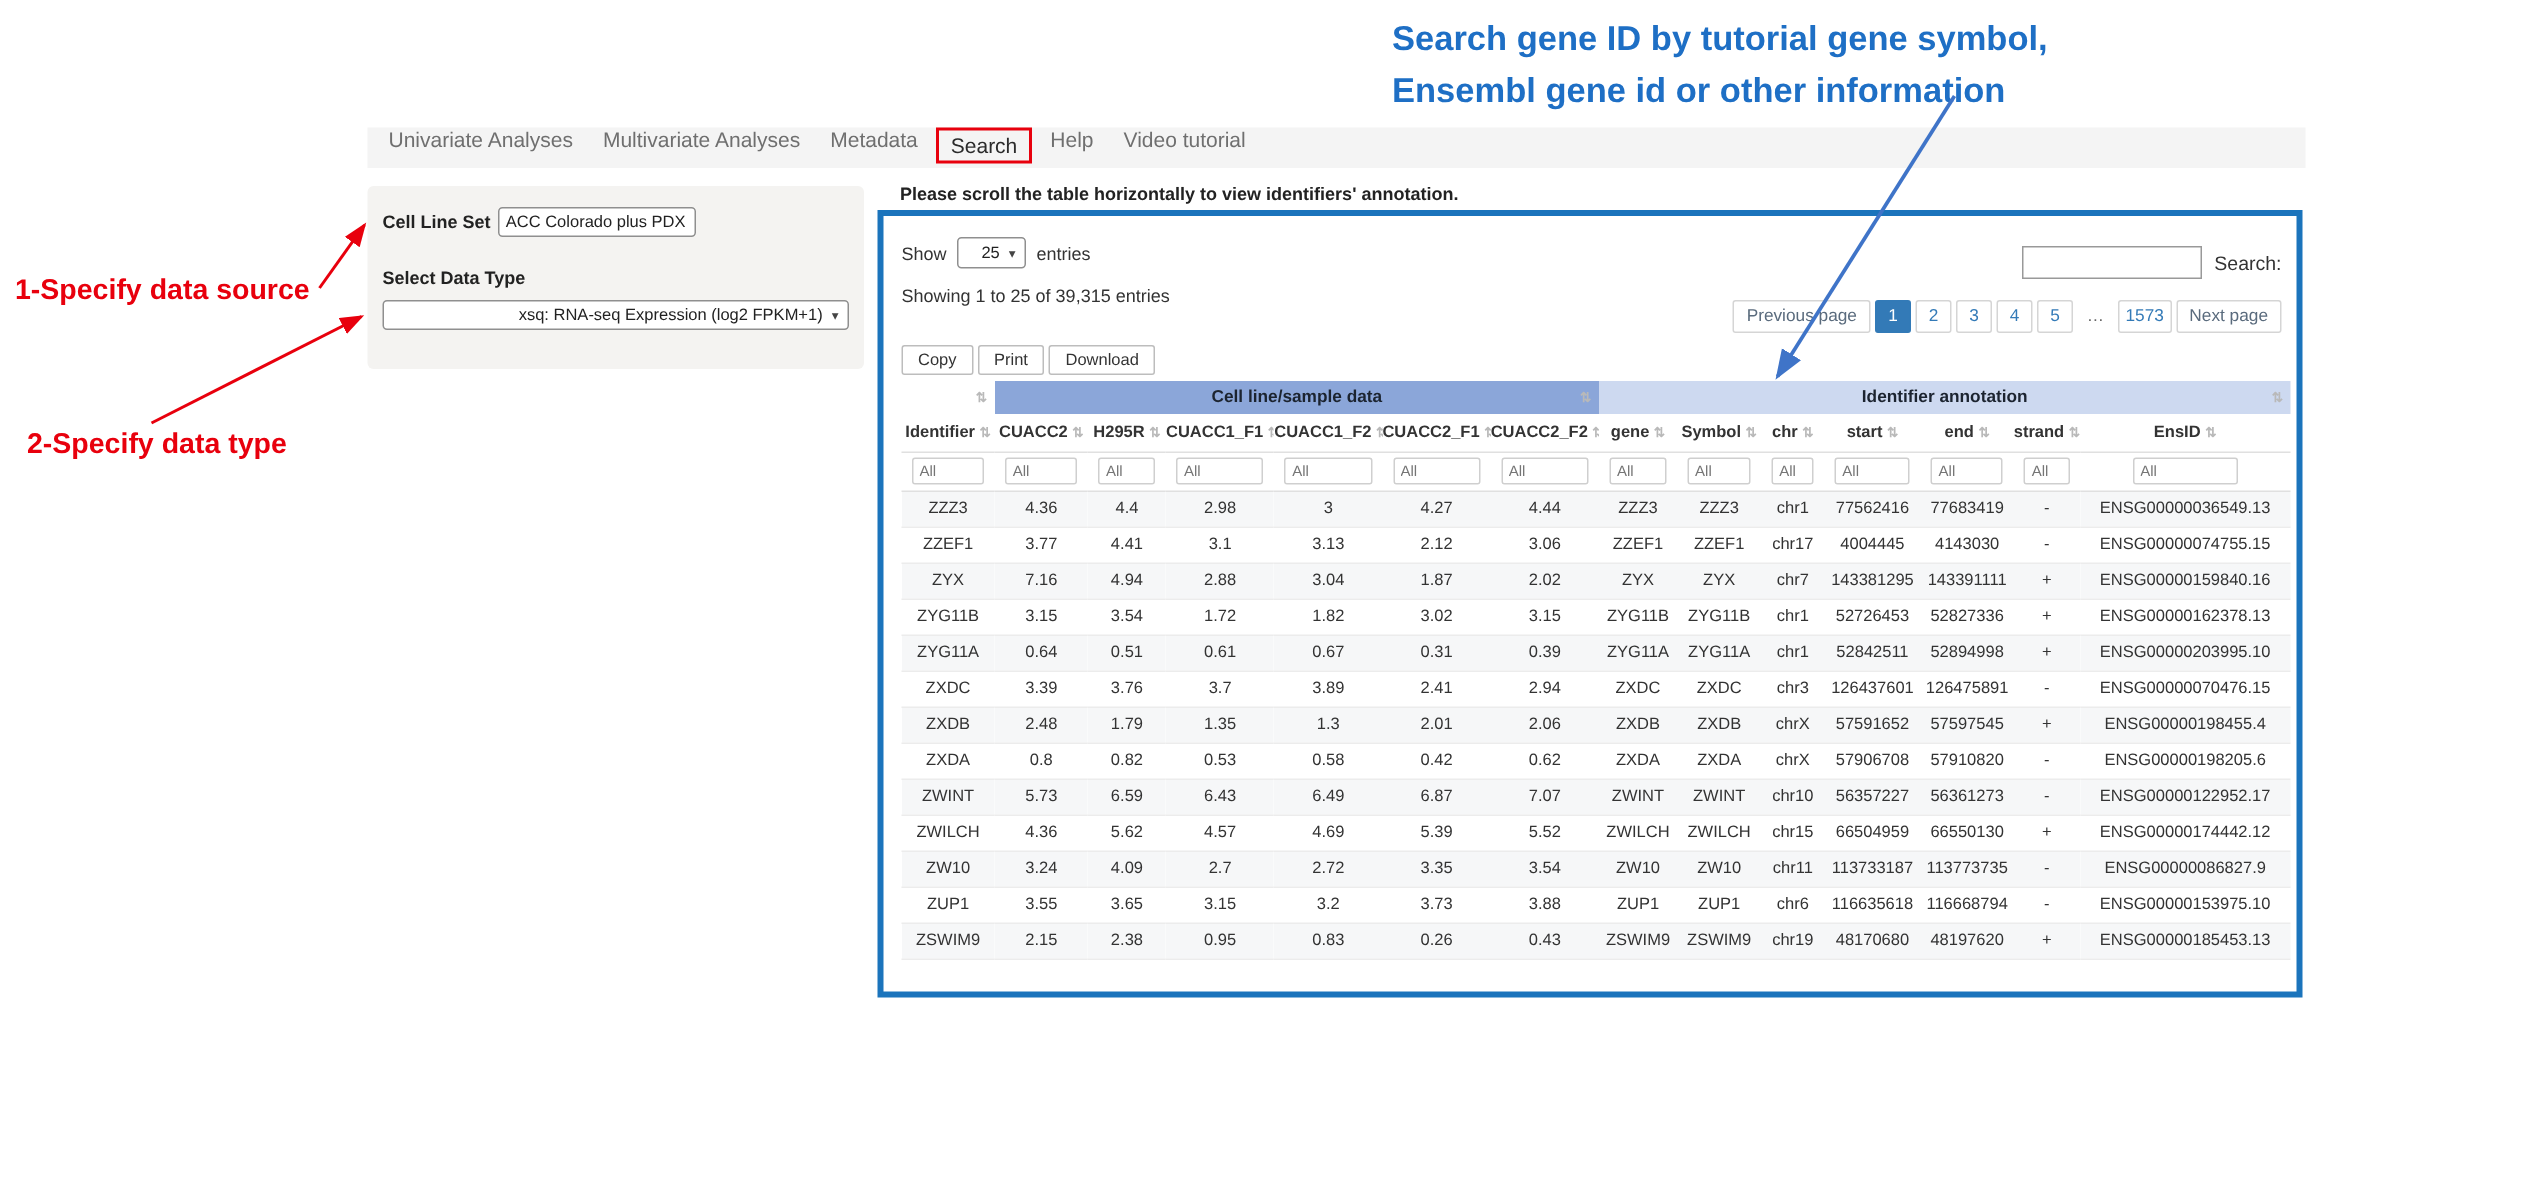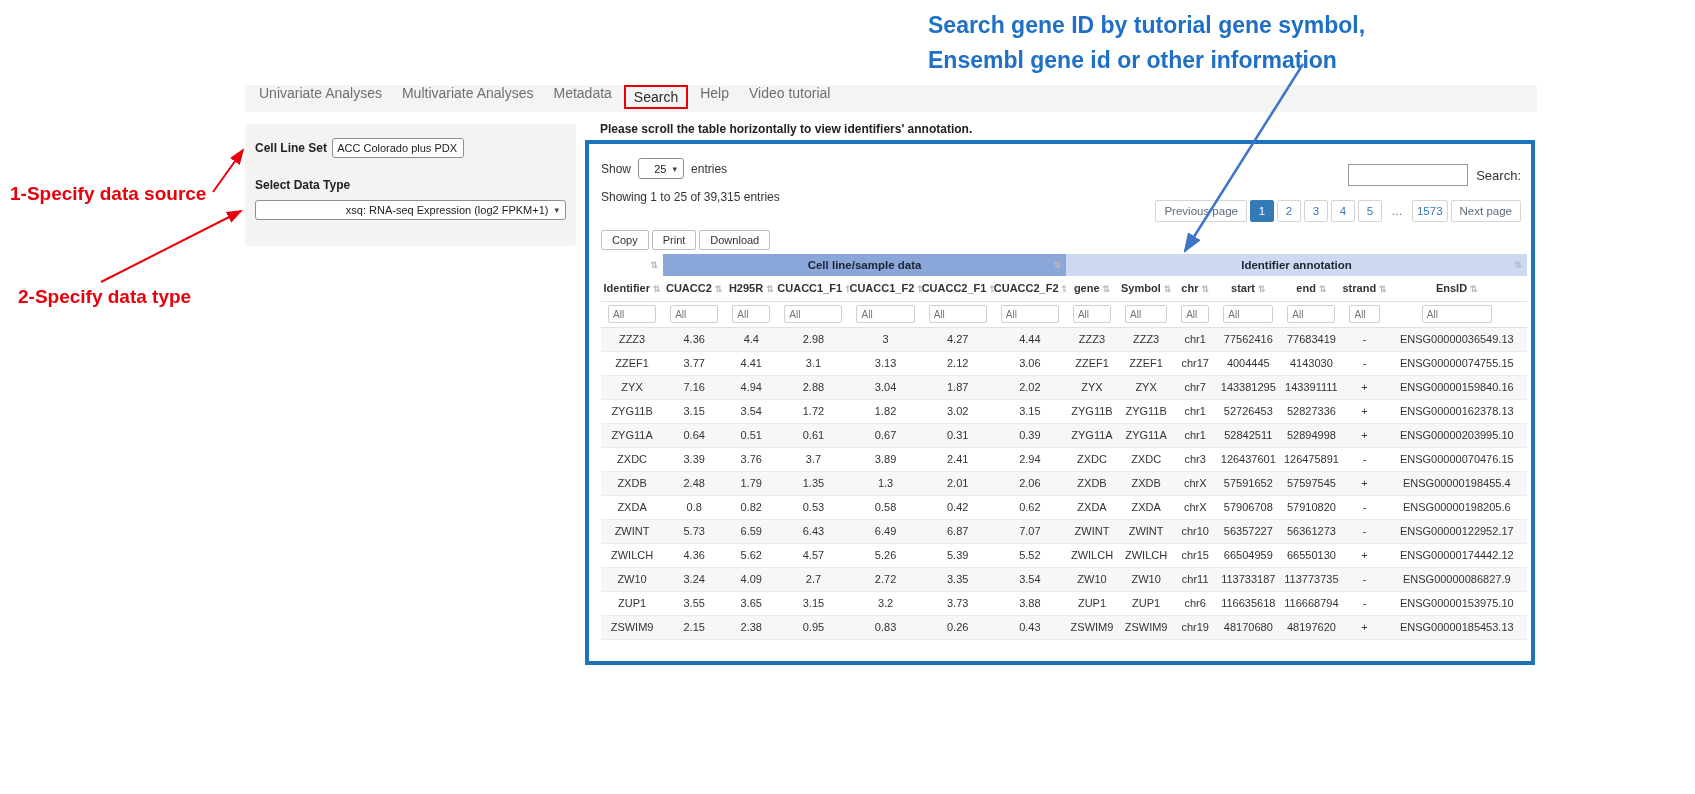--- a/index.html
+++ b/index.html
@@ -431,21 +431,21 @@
           <td>56357227</td>
           <td>56361273</td>
           <td>-</td>
           <td>ENSG00000122952.17</td>
         </tr>
         <tr>
           <td>ZWILCH</td>
           <td>4.36</td>
           <td>5.62</td>
           <td>4.57</td>
-          <td>5.26</td>
+          <td>4.69</td>
           <td>5.39</td>
           <td>5.52</td>
           <td>ZWILCH</td>
           <td>ZWILCH</td>
           <td>chr15</td>
           <td>66504959</td>
           <td>66550130</td>
           <td>+</td>
           <td>ENSG00000174442.12</td>
         </tr>

